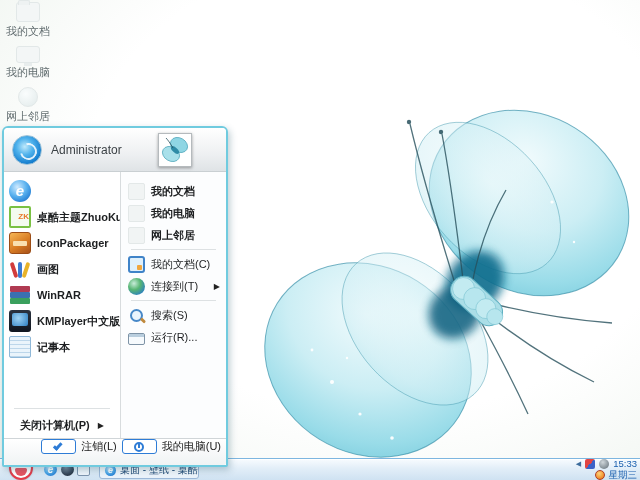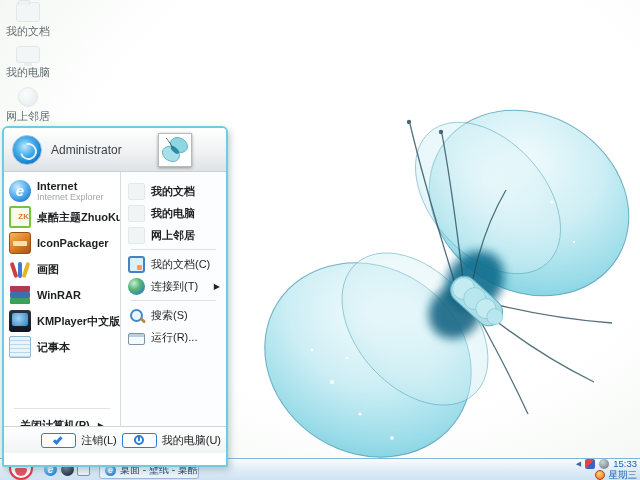--- a/index.html
+++ b/index.html
@@ -96,23 +96,23 @@
     background:radial-gradient(circle at 35% 32%, #c8ecd9, #57b573 40%, #2a7fc0 80%, #1b5e98); }
   .rico-search::before { content:""; position:absolute; left:2px; top:2px; width:9px; height:9px;
     border:2px solid #4788c8; border-radius:50%; background:#eaf4fd; }
   .rico-search::after { content:""; position:absolute; left:12px; top:12px; width:6px; height:3px;
     background:#c08a3e; border-radius:2px; transform:rotate(45deg); }
   .rico-run { top:2px; height:12px; background:#f6fafd; border:1px solid #7e93a6; border-radius:2px; }
   .rico-run::before { content:""; position:absolute; left:0; right:0; top:0; height:3px; background:#b9cede; }
   .sm-ritem .submenu-arrow { margin-left:auto; font-size:8px; color:#222; }
 
   
-  .sm-footer { position:absolute; left:0; right:0; bottom:12px; height:27px;
+  .sm-footer { position:absolute; left:0; right:0; bottom:0; height:27px;
     background:linear-gradient(#ffffff,#f0f3f4); border-top:1px solid #d0d5d8;
-    display:flex; align-items:center; justify-content:flex-end; gap:5px; padding-right:5px;
+    display:flex; justify-content:flex-end; gap:5px; padding-right:5px;
     border-radius:0 0 2px 2px; }
   .sm-btn { width:35px; height:15px; background:#fff; border:1px solid #2e7cd6; border-radius:3px;
     display:flex; align-items:center; justify-content:center; cursor:pointer; }
   .glyph-check { width:9px; height:5px; border-left:3px solid #2e7cd6; border-bottom:3px solid #2e7cd6;
     transform:rotate(-48deg) translateY(-1px); }
   .glyph-power { width:10px; height:10px; border:2px solid #2e7cd6; border-radius:50%; position:relative; }
   .glyph-power::after { content:""; position:absolute; left:2px; top:0px; width:2px; height:4px; background:#2e7cd6; }
   .sm-footer .flabel { font-size:11px; color:#222; }
 
   
@@ -242,24 +242,20 @@
         <path d="M13,13 C 10,8 8,5 6,3" stroke="#27505c" stroke-width="0.8" fill="none"></path>
       </svg>
     </div>
   </div>
 
   <div class="sm-body">
 
     <div class="sm-left">
       <div class="sm-item">
         <div class="sm-ico ico-ie">e</div>
-        <div>
-          <div class="sm-label">Internet</div>
-          <div class="sm-sub">Internet Explorer</div>
-        </div>
       </div>
       <div class="sm-item">
         <div class="sm-ico ico-zhuoku">ZK</div>
         <div class="sm-label">桌酷主题ZhuoKu.Com</div>
       </div>
       <div class="sm-item">
         <div class="sm-ico ico-iconpackager"></div>
         <div class="sm-label">IconPackager</div>
       </div>
       <div class="sm-item">

